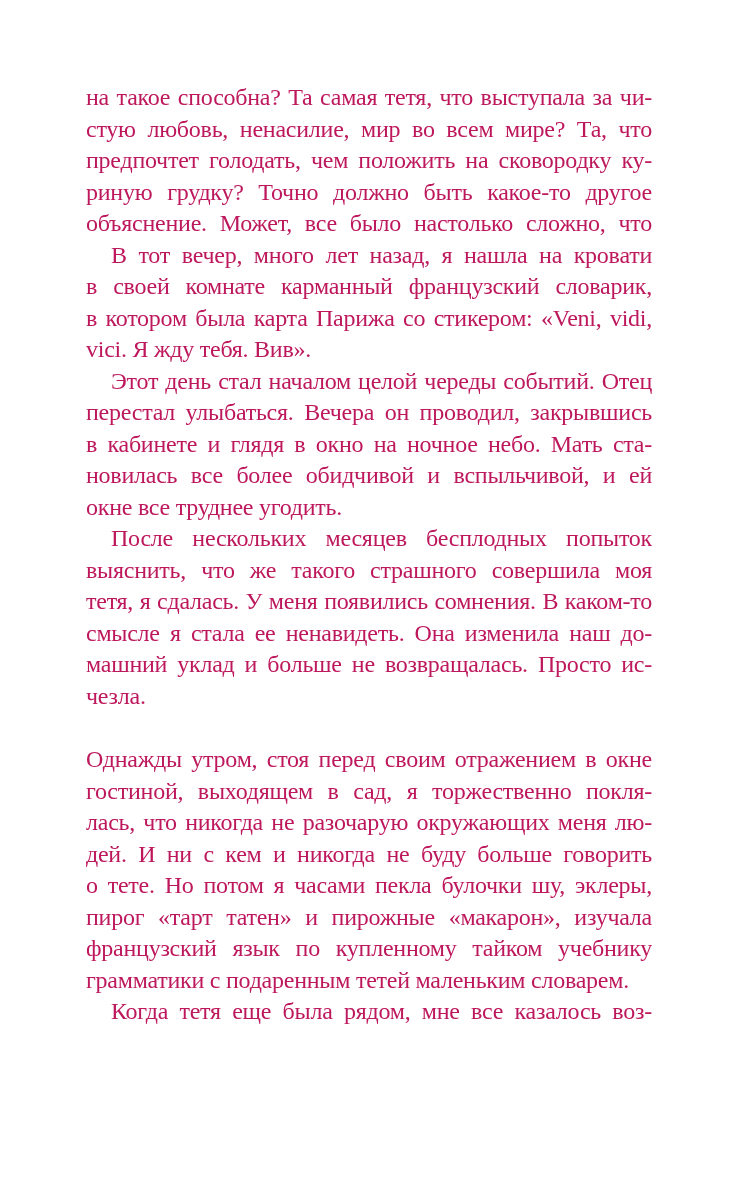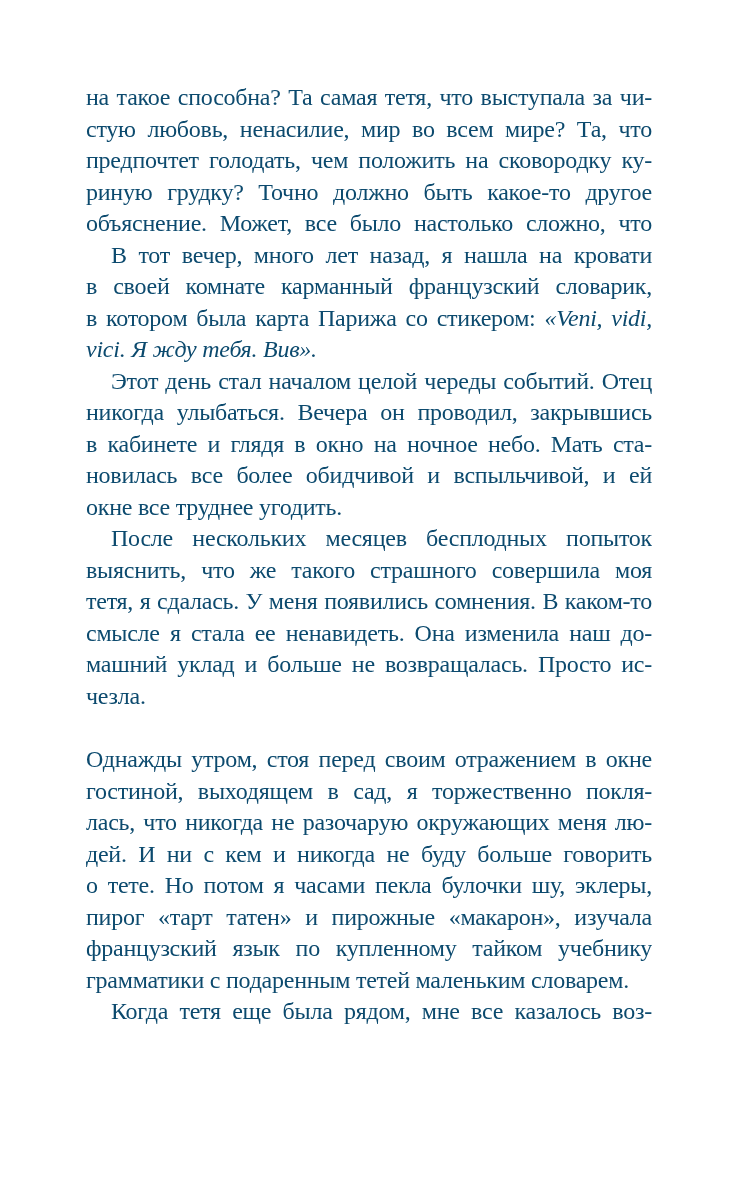--- a/index.html
+++ b/index.html
@@ -38,44 +38,43 @@
     text-align-last: justify;
     white-space: normal;
   }
   .line.no-just {
     text-align-last: left;
   }
   .line.indent {
     text-indent: 25px;
   }
   .italic {
-    font-style: italic;
   }
 </style>
 </head>
 <body>
 
 <div class="page" style="background: rgb(255, 255, 255);">
-  <div class="text-block" style="color: #0c4a6e;">
+  <div class="text-block" style="color: #be185d;">
       <div class="paragraph">
         <div class="line"><span>на такое способна? Та самая тетя, что выступала за чи-</span></div>
         <div class="line"><span>стую любовь, ненасилие, мир во всем мире? Та, что</span></div>
         <div class="line"><span>предпочтет голодать, чем положить на сковородку ку-</span></div>
         <div class="line"><span>риную грудку? Точно должно быть какое-то другое</span></div>
         <div class="line"><span>объяснение. Может, все было настолько сложно, что</span></div>
       </div>
       <div class="paragraph">
         <div class="line indent"><span>В тот вечер, много лет назад, я нашла на кровати</span></div>
         <div class="line"><span>в своей комнате карманный французский словарик,</span></div>
         <div class="line"><span>в котором была карта Парижа со стикером: </span><span class="italic">«Veni, vidi,</span></div>
         <div class="line no-just"><span class="italic">vici. Я жду тебя. Вив».</span></div>
       </div>
       <div class="paragraph">
         <div class="line indent"><span>Этот день стал началом целой череды событий. Отец</span></div>
-        <div class="line"><span>никогда улыбаться. Вечера он проводил, закрывшись</span></div>
+        <div class="line"><span>перестал улыбаться. Вечера он проводил, закрывшись</span></div>
         <div class="line"><span>в кабинете и глядя в окно на ночное небо. Мать ста-</span></div>
         <div class="line"><span>новилась все более обидчивой и вспыльчивой, и ей</span></div>
         <div class="line no-just"><span>окне все труднее угодить.</span></div>
       </div>
       <div class="paragraph">
         <div class="line indent"><span>После нескольких месяцев бесплодных попыток</span></div>
         <div class="line"><span>выяснить, что же такого страшного совершила моя</span></div>
         <div class="line"><span>тетя, я сдалась. У меня появились сомнения. В каком-то</span></div>
         <div class="line"><span>смысле я стала ее ненавидеть. Она изменила наш до-</span></div>
         <div class="line"><span>машний уклад и больше не возвращалась. Просто ис-</span></div>

